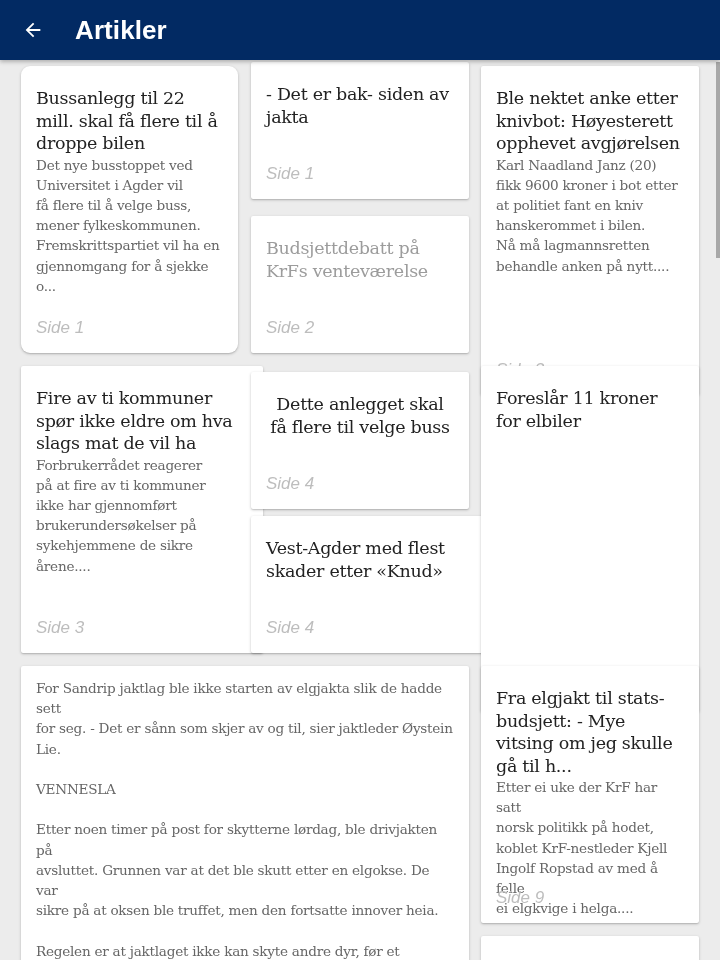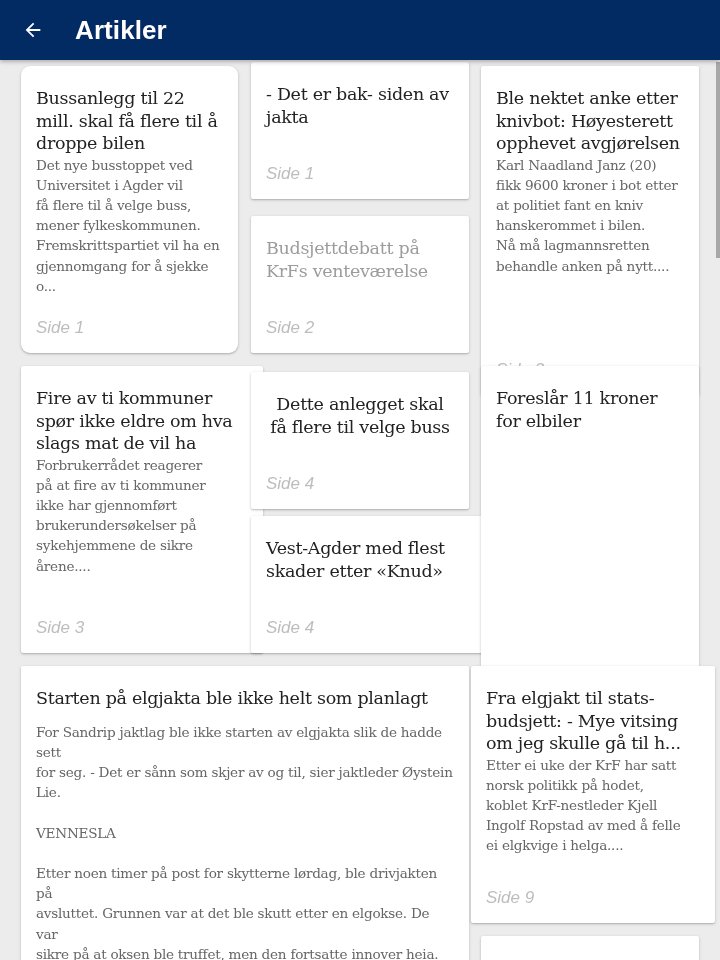--- a/index.html
+++ b/index.html
@@ -104,36 +104,35 @@
   <div class="card-title">Vest-Agder med flest skader etter «Knud»</div>
   <div class="card-page">Side 4</div>
 </div>
 
 <div class="card" style="left:481px;top:366px;width:218px;height:346px;">
   <div class="card-title">Foreslår 11 kroner for elbiler</div>
   <div class="card-page">Side 6</div>
 </div>
 
 <div class="card wide" style="left:21px;top:666px;width:448px;height:320px;">
-  <div class="card-title">Starten på elgjakta ble ikke helt som planlagt</div>
   <div class="card-text">For Sandrip jaktlag ble ikke starten av elgjakta slik de hadde sett
 for seg. - Det er sånn som skjer av og til, sier jaktleder Øystein
 Lie.
 
 VENNESLA
 
 Etter noen timer på post for skytterne lørdag, ble drivjakten på
 avsluttet. Grunnen var at det ble skutt etter en elgokse. De var
 sikre på at oksen ble truffet, men den fortsatte innover heia.
 
 Regelen er at jaktlaget ikke kan skyte andre dyr, før et
 skadeskutt dyr er tatt. Dermed ble det satt i gang ettersøk med</div>
 </div>
 
-<div class="card" style="left:471px;top:666px;width:244px;height:257px;">
+<div class="card" style="left:481px;top:666px;width:218px;height:257px;">
   <div class="card-title">Fra elgjakt til stats-budsjett: - Mye vitsing om jeg skulle gå til h...</div>
   <div class="card-text">Etter ei uke der KrF har satt
 norsk politikk på hodet,
 koblet KrF-nestleder Kjell
 Ingolf Ropstad av med å felle
 ei elgkvige i helga....</div>
   <div class="card-page">Side 9</div>
 </div>
 
 <div class="card" style="left:481px;top:936px;width:218px;height:60px;">

